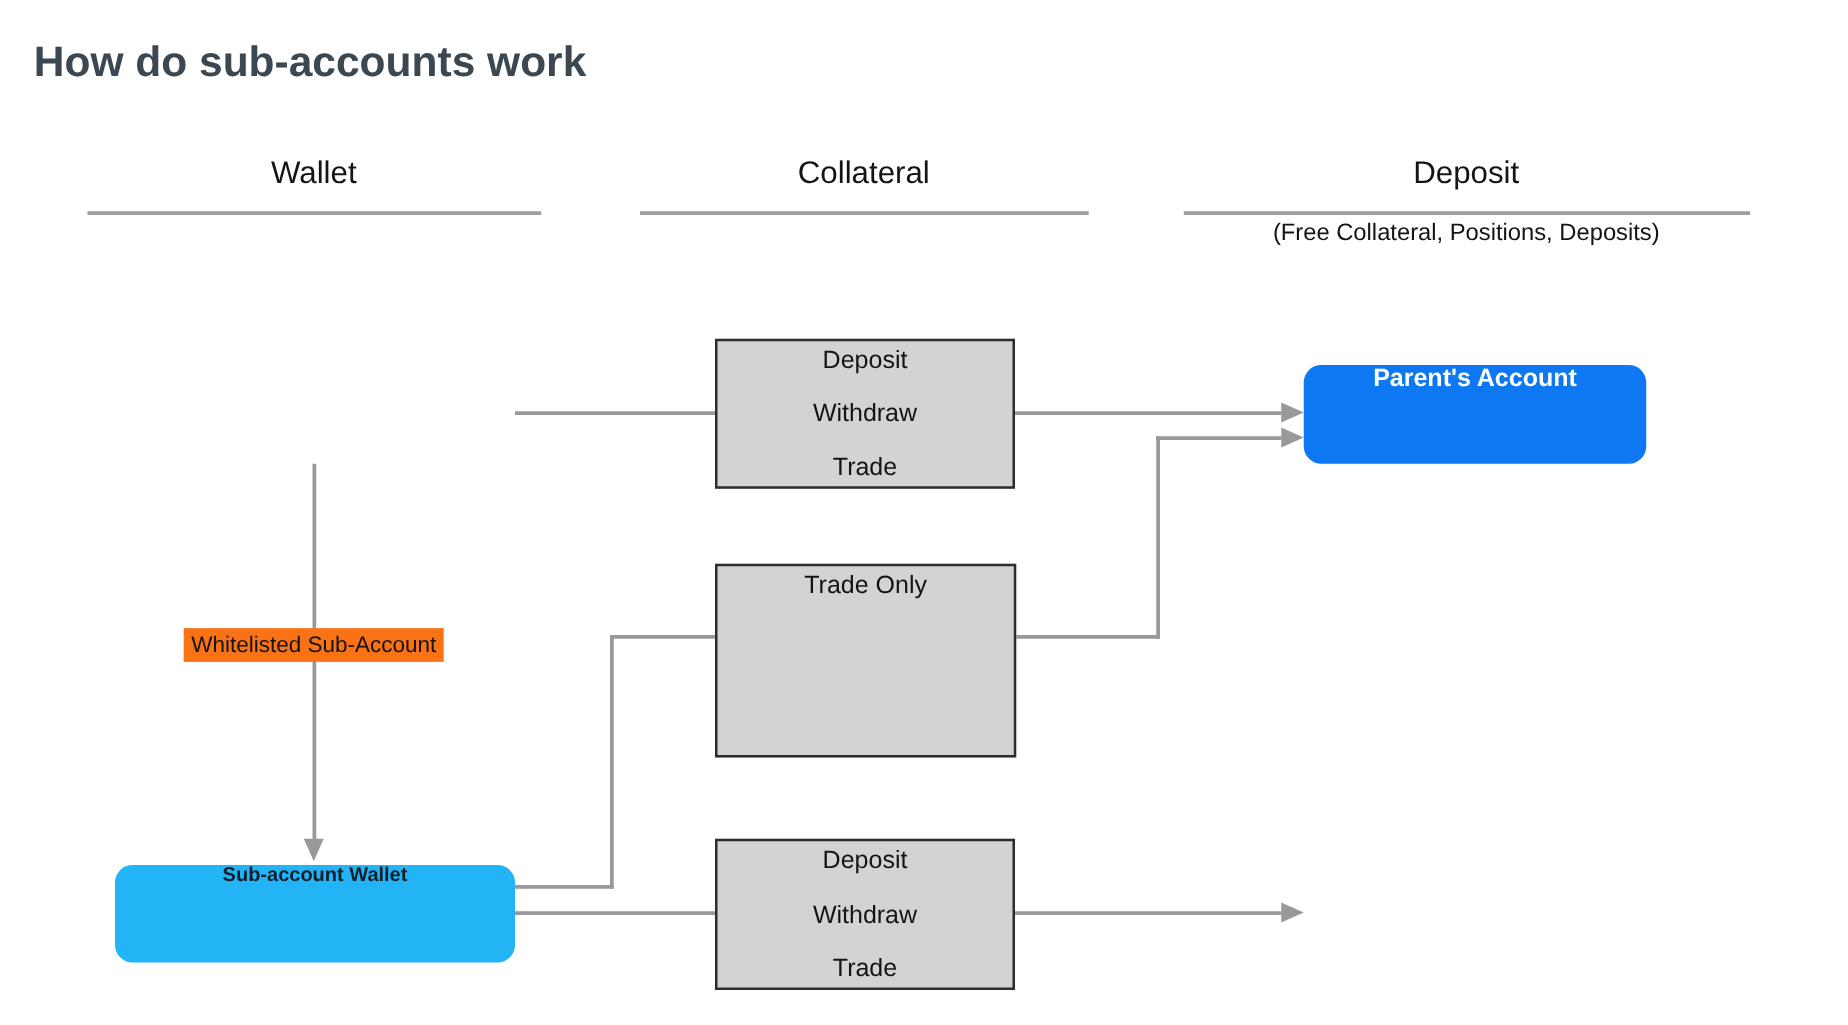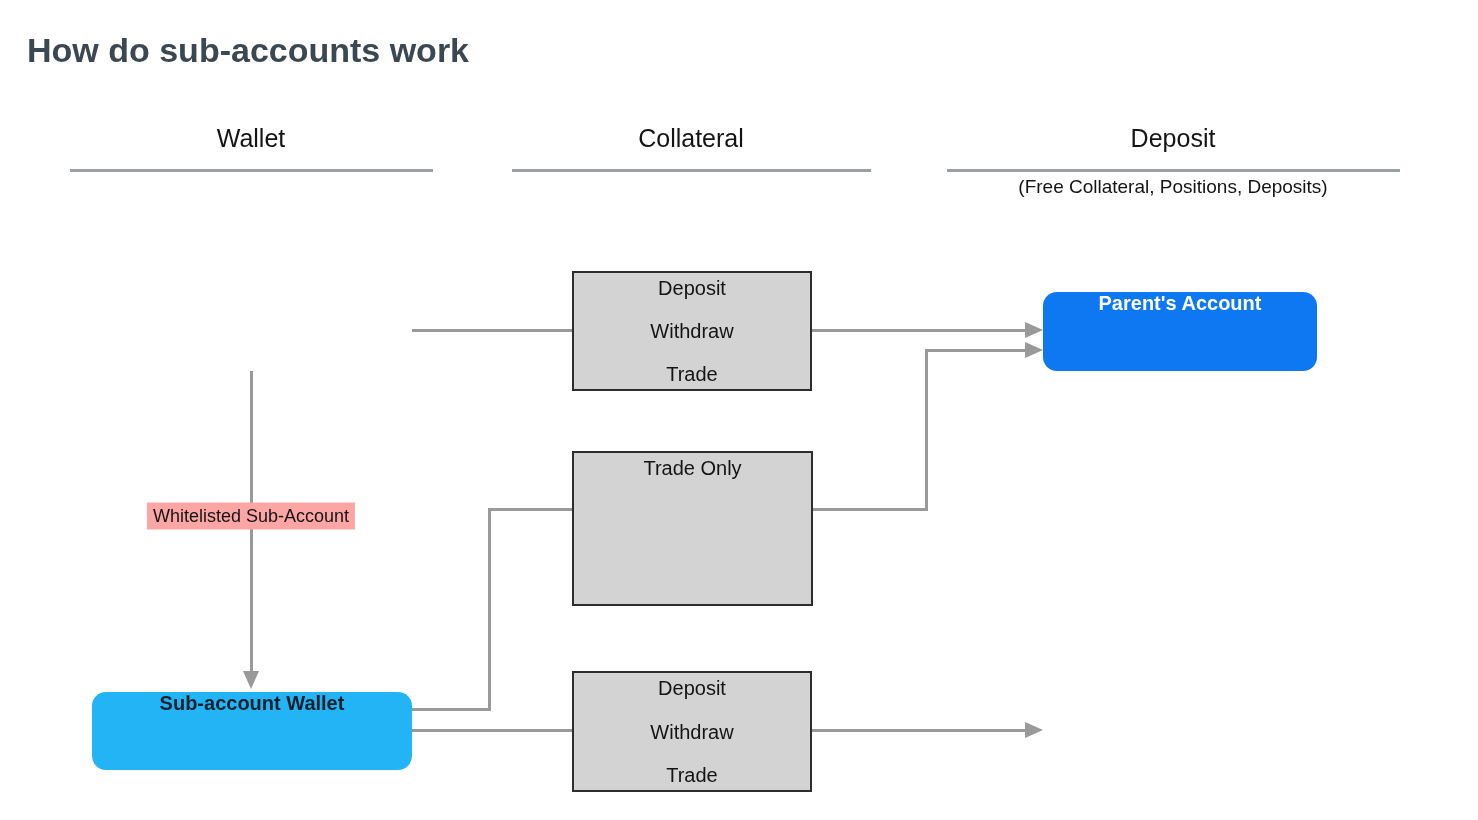--- a/index.html
+++ b/index.html
@@ -71,21 +71,21 @@
     background: var(--parent-node);
     color: var(--node-text-light);
     font-weight: 700;
     font-size: 20px;
     border-radius: 14px;
   }
   .node.cyan {
     background: var(--sub-node);
     color: var(--node-text-dark);
     font-weight: 700;
-    font-size: 20px;
+    font-size: 16px;
     border-radius: 14px;
   }
   .node.gray {
     background: var(--permission-box-fill);
     border: 2px solid var(--permission-box-border);
     color: var(--diagram-text);
     font-size: 20px;
     line-height: 30px;
   }
   .line {
@@ -107,21 +107,21 @@
     border-left: 8px solid transparent;
     border-right: 8px solid transparent;
     border-top: 18px solid var(--connector);
     z-index: 1;
   }
   .edge-label {
     position: absolute;
     left: 251px;
     top: 516px;
     transform: translate(-50%, -50%);
-    background: #fca5a5;
+    background: #f97316;
     padding: 3px 6px;
     font-size: 18px;
     color: var(--diagram-text);
     white-space: nowrap;
     z-index: 3;
   }
 </style>
 </head>
 <body>
 

